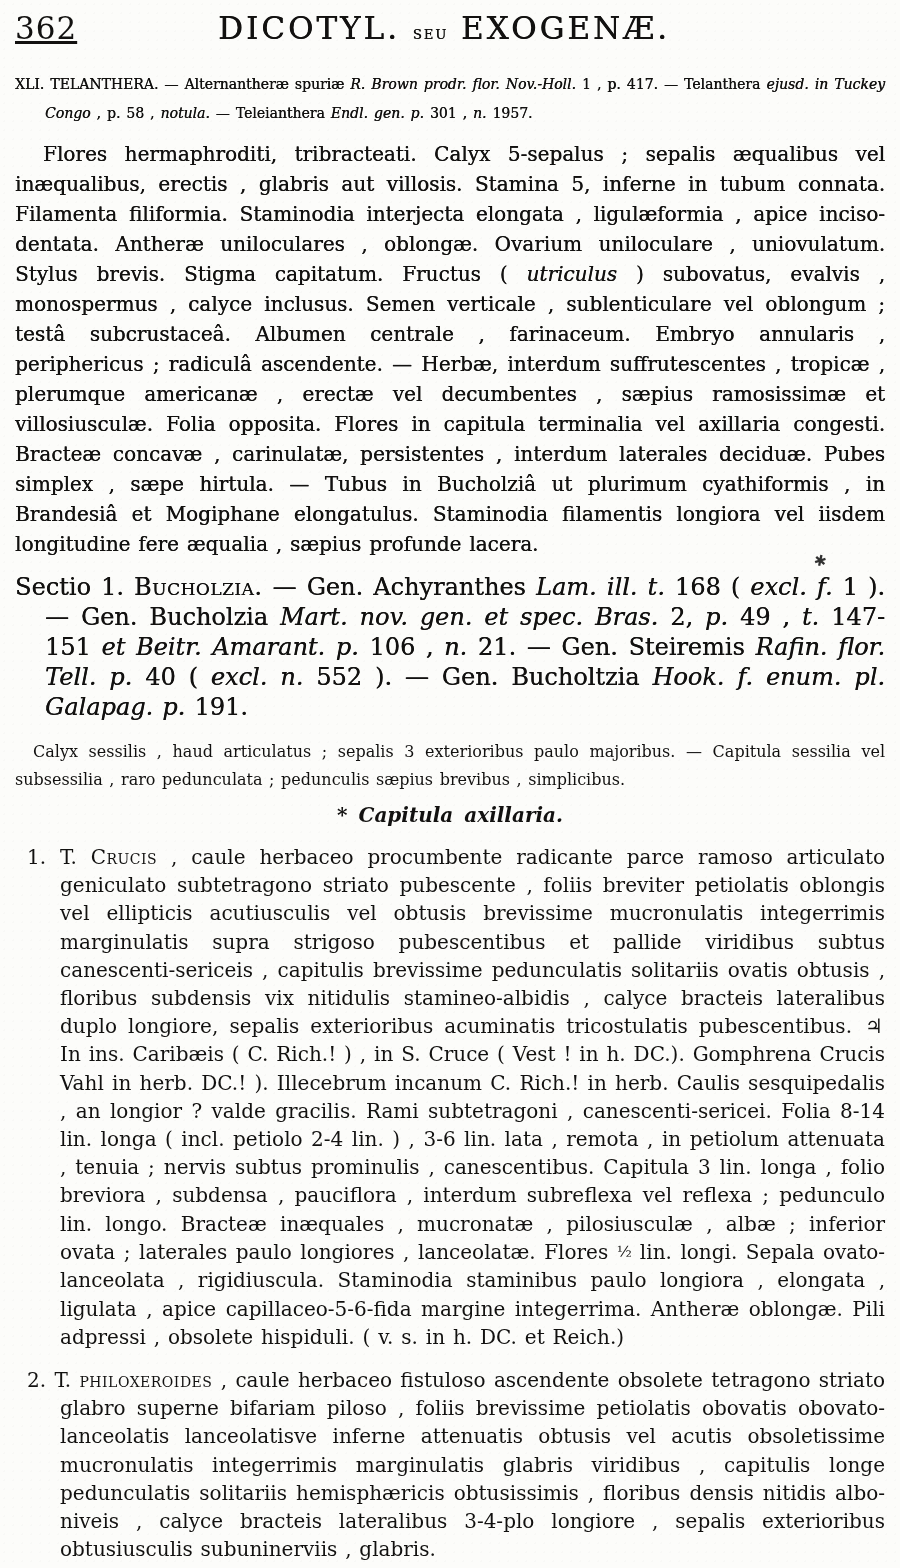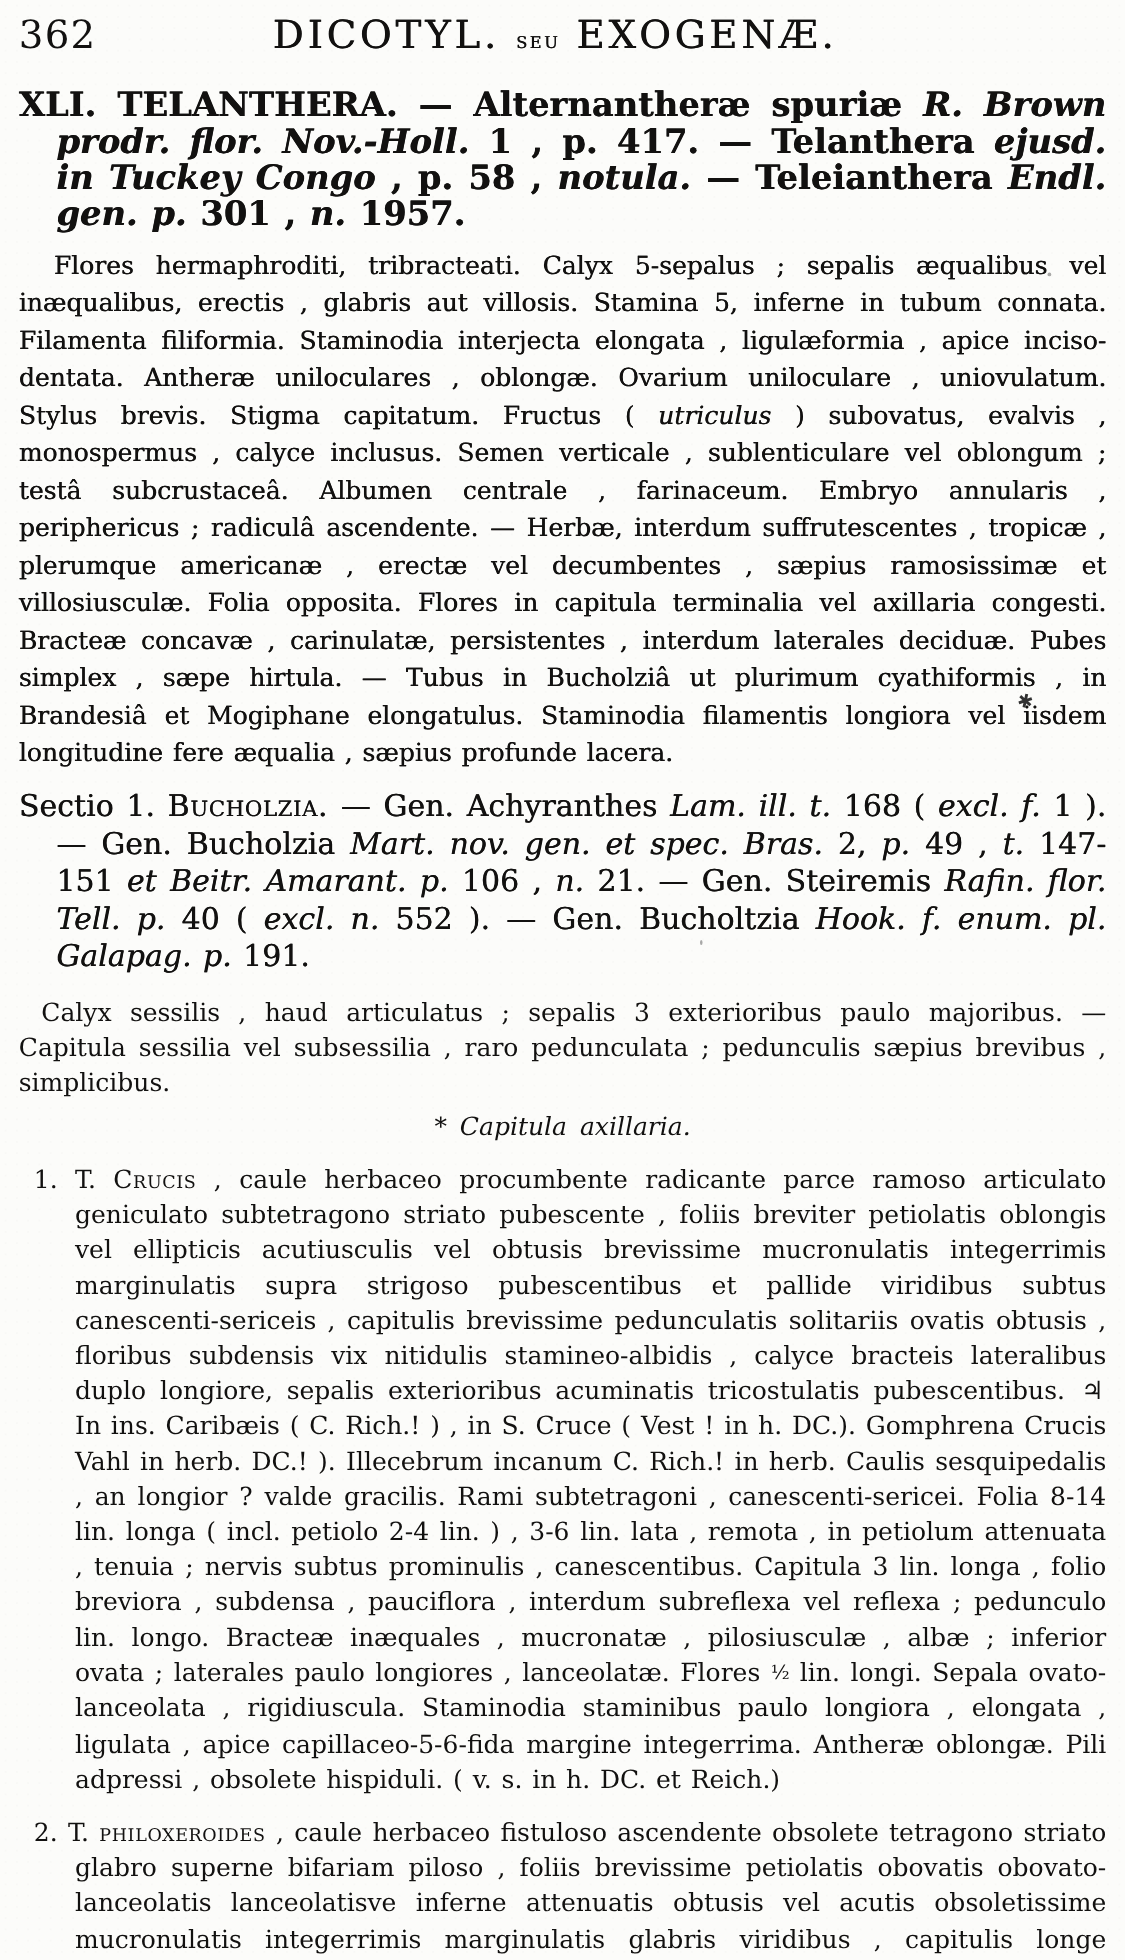--- a/index.html
+++ b/index.html
@@ -14,58 +14,57 @@
   .page{
     position:relative;
     padding:10px 15px 0 15px;
     width:870px;
   }
   
   .running-header{
     display:flex;align-items:baseline;position:relative;height:46px;
   }
   .page-number{
-    font-size:31px;letter-spacing:1px;
+    font-size:31px;letter-spacing:1px;text-decoration:underline;
   }
   .header-title{
     position:absolute;left:0;right:12px;text-align:center;
     font-size:31px;letter-spacing:3px;white-space:nowrap;
     text-shadow:0.4px 0 0 currentColor;
   }
   .seg-seu{font-size:0.62em;font-variant:small-caps;letter-spacing:2px;}
   
   p{margin:0;text-align:justify;word-spacing:1.5px;}
   .genus-heading{
     margin-top:14px;
-    font-size:27px;line-height:29px;
+    font-size:14px;line-height:29px;
     padding-left:30px;text-indent:-30px;
     text-shadow:0.3px 0 0 currentColor;
-    font-weight:bold;
   }
   .description{
     margin-top:11px;
     font-size:20px;line-height:30px;
     text-indent:28px;
     text-shadow:0.3px 0 0 currentColor;
   }
   .sectio{
     margin-top:13px;
     font-size:24px;line-height:30px;
     padding-left:30px;text-indent:-30px;
     text-shadow:0.3px 0 0 currentColor;
   }
   .calyx-note{
     margin-top:16px;
-    font-size:20px;line-height:28px;
+    font-size:16px;line-height:28px;
     text-indent:18px;
   }
   .subsection-heading{
     margin-top:8px;
     font-size:20px;line-height:26px;
-    text-align:center;word-spacing:4px;
+    text-align:center;word-spacing:4px;font-weight:bold;
   }
   .species{
     margin-top:15px;
     font-size:20px;line-height:28.2px;
     padding-left:33px;text-indent:-33px;margin-left:12px;
   }
   .seg-i{font-style:italic;}
   .seg-sc{font-variant:small-caps;letter-spacing:0.5px;}
   .seg-sym{font-style:italic;font-weight:bold;padding:0 2px;}
   .seg-frac{font-size:0.78em;vertical-align:6%;letter-spacing:-0.5px;}

